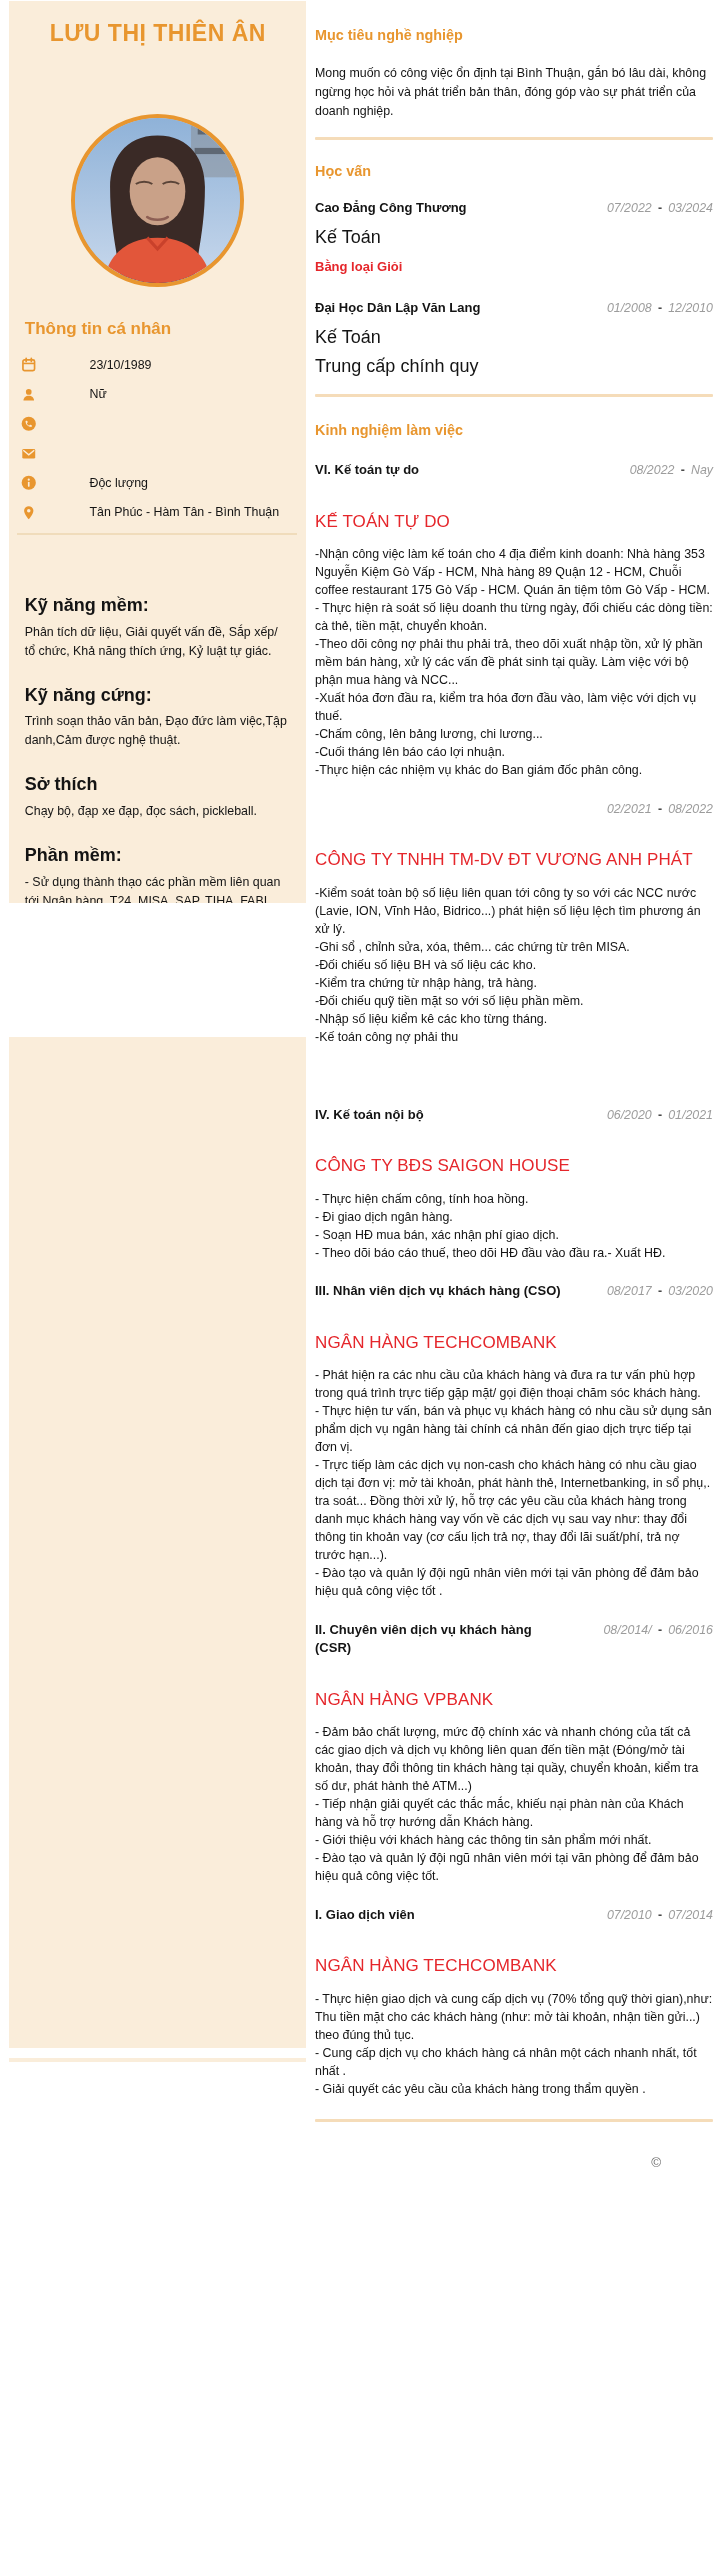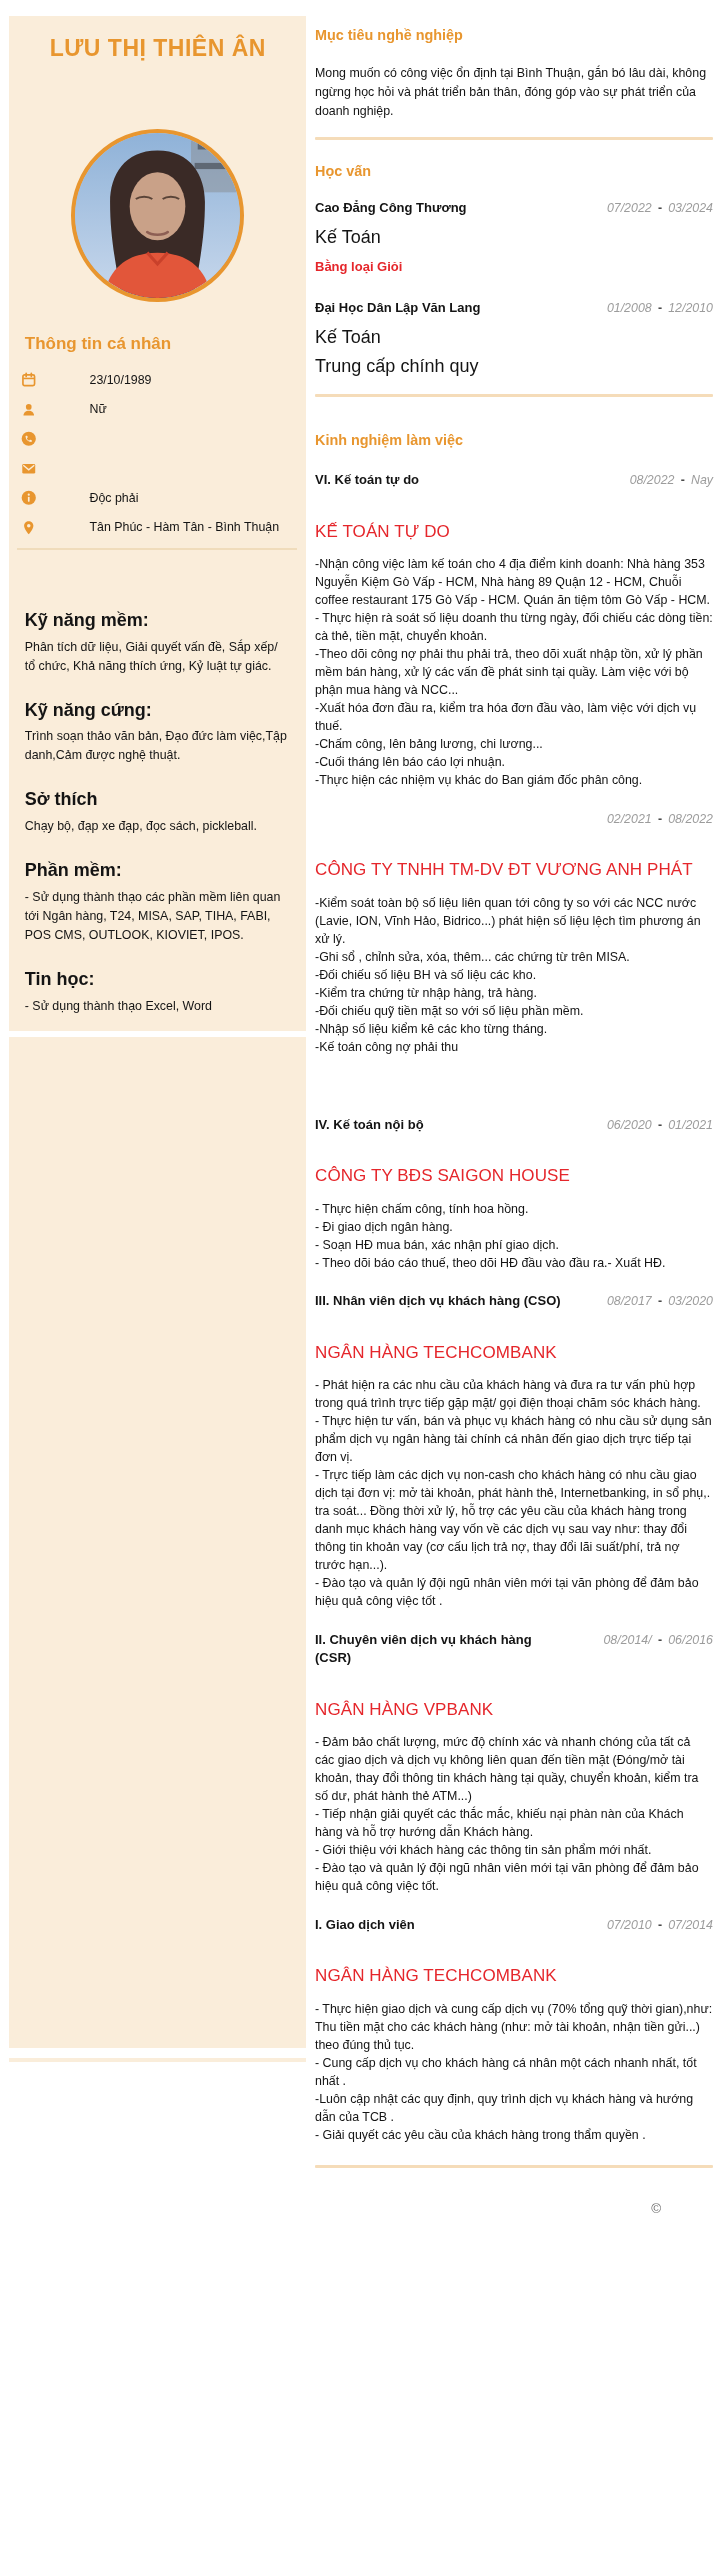--- a/index.html
+++ b/index.html
@@ -2,21 +2,21 @@
 <html lang="vi" style="font-size:8.2px"><head>
 <meta charset="utf-8">
 <style>
   html,body{margin:0;padding:0;}
   body{
     width:721px;height:3062px;position:relative;background:#ffffff;
     font-family:"Liberation Sans",sans-serif;color:#141414;
   }
   
   .sidebar{position:absolute;left:9.3px;width:297px;background:#FAEDDA;}
-  #sb1{top:16px;height:1015px;overflow:hidden;}
+  #sb1{top:1px;height:902px;overflow:hidden;}
   #sb2{top:1037px;height:1011px;}
   #sb-strip{top:2058px;height:3.6px;}
   .name{margin:18.5px 4.1px 0;text-align:center;color:#E8962F;font-size:23px;font-weight:bold;letter-spacing:0.5px;}
   .photo-wrap{width:165px;height:165px;margin:67px auto 0;border:4.1px solid #E8962F;border-radius:50%;overflow:hidden;background:#aac1dd;}
   .photo-wrap svg{display:block;width:100%;height:100%;}
   .pi-title{margin:32px 0 0 15.5px;color:#E8962F;font-size:17px;font-weight:bold;}
   .info-list{margin:17.5px 0 0 10.3px;padding:0;list-style:none;}
   .info-row{display:flex;align-items:center;min-height:17.5px;margin-bottom:12px;gap:39px;}
   .info-icon{width:17.5px;height:17.5px;flex:0 0 17.5px;display:flex;align-items:center;justify-content:center;}
   .info-icon svg{width:15.5px;height:15.5px;display:block;}
@@ -36,21 +36,21 @@
   .entry-head{display:flex;justify-content:space-between;align-items:flex-start;}
   .entry-title{font-size:13px;font-weight:bold;line-height:18.5px;padding-right:6.2px;}
   .entry-title.narrow{max-width:247px;}
   .dates{white-space:nowrap;color:#9C9C9C;font-style:italic;font-size:12.4px;line-height:18.5px;}
   .dates .sep{color:#4A4A4A;font-style:normal;font-weight:bold;margin:0 6.2px;}
   .edu{margin-top:17.5px;}
   .edu + .edu{margin-top:24px;}
   .edu-line{margin-top:11.3px;font-size:18px;line-height:17.5px;}
   .edu-line.red{color:#E5262B;font-weight:bold;font-size:13px;}
   #div-edu{margin-top:18.5px;}
-  #h-exp{margin-top:33px;}
+  #h-exp{margin-top:23px;}
   .job{margin-top:20.6px;}
   .job.page-gap{margin-top:60px;}
   .company{margin-top:32px;color:#E5262B;font-weight:normal;font-size:17px;letter-spacing:0.1px;}
   .bullets{margin:13.4px 0 0;padding:0;list-style:none;font-size:12.4px;line-height:18px;}
   .bullets li{margin:0;}
   #div-end{margin-top:21.6px;}
   .copyright{margin-top:33px;text-align:right;padding-right:52px;color:#6f6f6f;font-size:13.4px;}
 </style>
 </head>
 <body>
@@ -126,21 +126,21 @@
       <span class="info-text"></span>
     </li>
     <li class="info-row">
       <span class="info-icon">
         <svg viewBox="0 0 24 24">
             <circle cx="12" cy="12" r="11" fill="#E8962F"></circle>
             <circle cx="12" cy="7.2" r="1.7" fill="#FAEDDA"></circle>
             <rect x="10.7" y="10.3" width="2.6" height="8" rx="1.3" fill="#FAEDDA"></rect>
           </svg>
       </span>
-      <span class="info-text">Độc phải</span>
+      <span class="info-text">Độc lượng</span>
     </li>
     <li class="info-row">
       <span class="info-icon">
         <svg viewBox="0 0 24 24">
             <path d="M12 1.8c-4 0-7.2 3.2-7.2 7.2 0 5.4 7.2 13.2 7.2 13.2s7.2-7.8 7.2-13.2c0-4-3.2-7.2-7.2-7.2z" fill="#E8962F"></path>
             <circle cx="12" cy="8.8" r="2.7" fill="#FAEDDA"></circle>
           </svg>
       </span>
       <span class="info-text">Tân Phúc - Hàm Tân - Bình Thuận</span>
     </li>
@@ -285,21 +285,20 @@
   <div class="job">
     <div class="entry-head">
       <span class="entry-title">I. Giao dịch viên</span>
       <span class="dates"><span>07/2010</span><span class="sep">-</span><span>07/2014</span></span>
     </div>
     <div class="company">NGÂN HÀNG TECHCOMBANK</div>
     <ul class="bullets">
       <li>- Thực hiện giao dịch và cung cấp dịch vụ (70% tổng quỹ thời gian),như:</li>
       <li>Thu tiền mặt cho các khách hàng (như: mở tài khoản, nhận tiền gửi...) theo đúng thủ tục.</li>
       <li>- Cung cấp dịch vụ cho khách hàng cá nhân một cách nhanh nhất, tốt nhất .</li>
-      <li>-Luôn cập nhật các quy định, quy trình dịch vụ khách hàng và hướng dẫn của TCB .</li>
       <li>- Giải quyết các yêu cầu của khách hàng trong thẩm quyền .</li>
     </ul>
   </div>
 
   <div class="divider" id="div-end"></div>
 
   <div class="copyright">©</div>
 </div>
 
 

